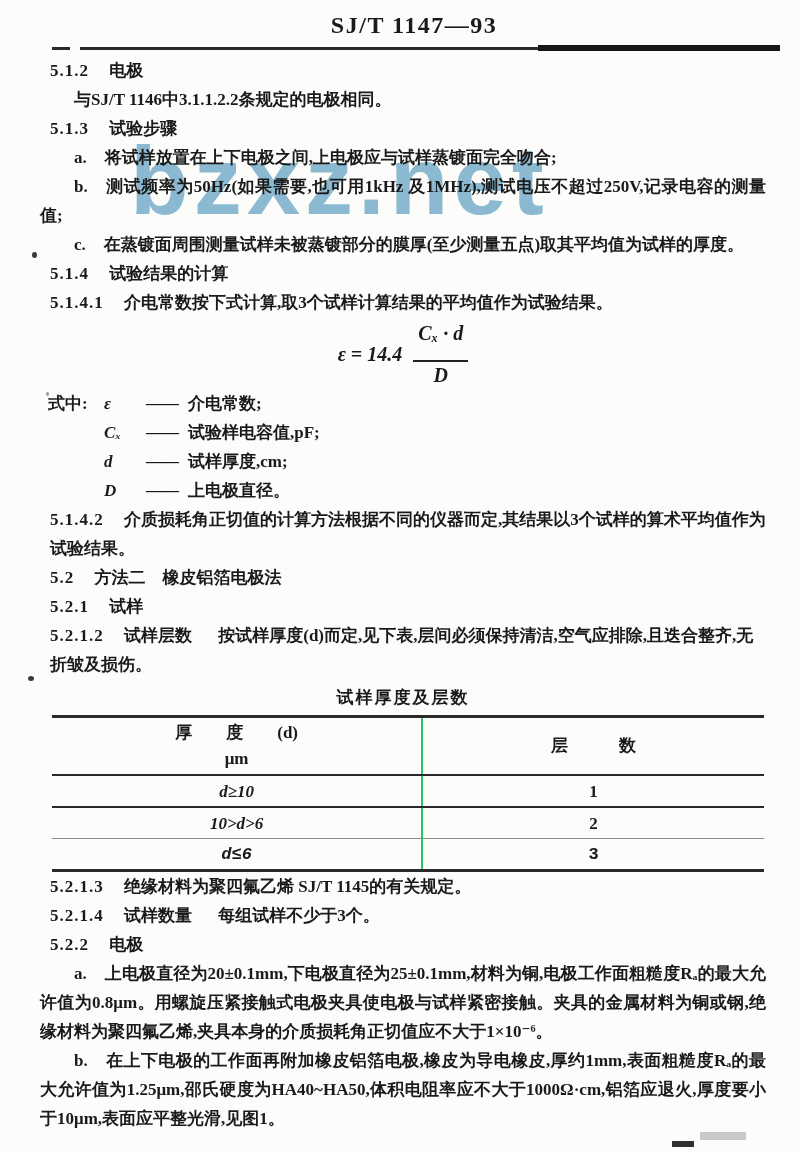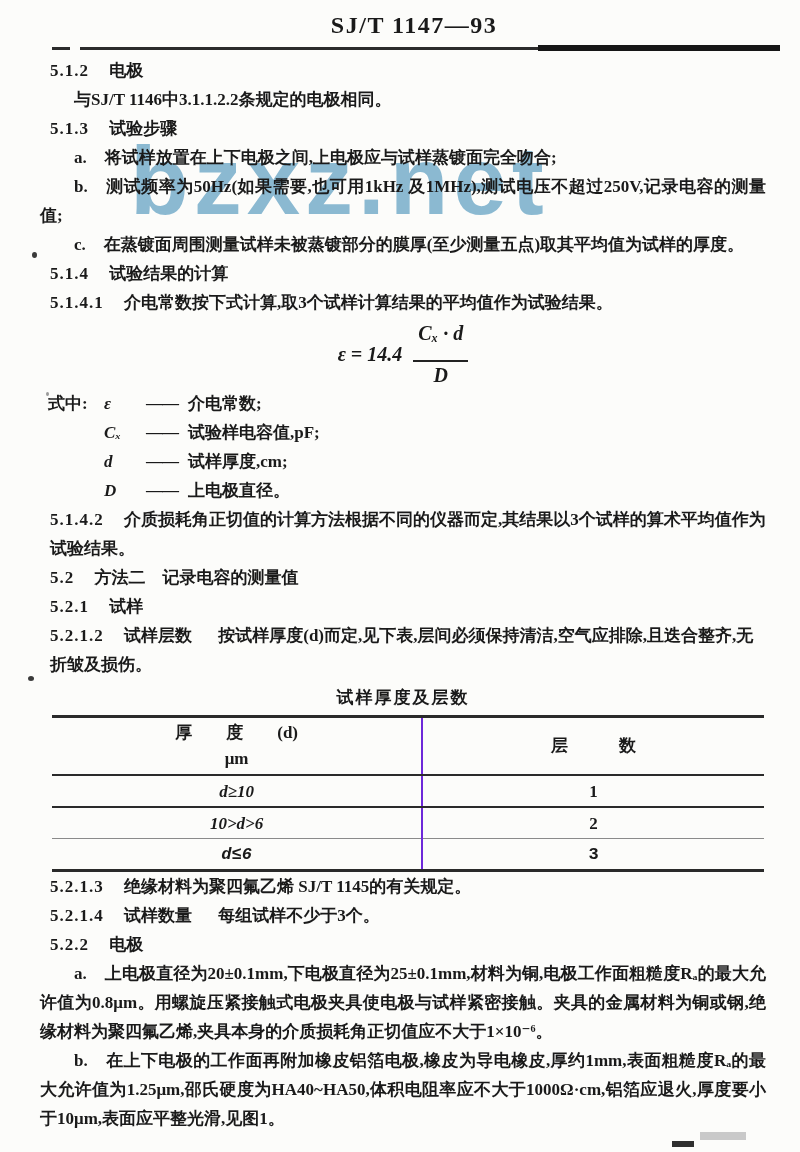--- a/index.html
+++ b/index.html
@@ -36,21 +36,21 @@
 
   .where-row{display:flex;margin-left:8px;text-align:left;}
   .w-label{width:56px;}
   .w-sym{width:42px;font-style:italic;}
   .w-dash{margin-right:10px;letter-spacing:-1px;}
 
   .tbl-title{text-align:center;letter-spacing:2px;margin:4px 0 3px;}
   table.spec{width:712px;margin-left:12px;border-collapse:collapse;
     border-top:3px solid #2a2a2a;border-bottom:3px solid #2a2a2a;}
   table.spec td,table.spec th{text-align:center;font-weight:600;padding:0;}
-  table.spec .c1{width:52%;border-right:2px solid #6d28d9;}
+  table.spec .c1{width:52%;border-right:2px solid #22c55e;}
   tr.hdr-row td{height:56px;border-bottom:2px solid #2a2a2a;line-height:26px;}
   tr.r1 td{height:30px;border-bottom:2px solid #2a2a2a;}
   tr.r2 td{height:30px;border-bottom:1px solid #8a8a8a;}
   tr.r3 td{height:30px;font-family:Liberation Mono, monospace;}
   .math{font-style:italic;}
 
   
   .speck{position:absolute;background:#3a3a3a;border-radius:50%;z-index:2;}
   .smudge1{position:absolute;left:672px;top:1141px;width:22px;height:6px;background:#2f2f2f;z-index:2;}
   .smudge2{position:absolute;left:700px;top:1132px;width:46px;height:8px;background:#c9c9c9;z-index:2;}
@@ -131,21 +131,21 @@
       <span>上电极直径。</span>
     </div>
 
     <div class="h-line">
       <span class="num">5.1.4.2</span>
       <span>介质损耗角正切值的计算方法根据不同的仪器而定,其结果以3个试样的算术平均值作为试验结果。</span>
     </div>
 
     <div class="h-line">
       <span class="num">5.2</span>
-      <span>方法二　记录电容的测量值</span>
+      <span>方法二　橡皮铝箔电极法</span>
     </div>
     <div class="h-line">
       <span class="num">5.2.1</span>
       <span>试样</span>
     </div>
     <div class="h-line">
       <span class="num">5.2.1.2</span>
       <span class="subt">试样层数</span>
       <span>按试样厚度(d)而定,见下表,层间必须保持清洁,空气应排除,且迭合整齐,无折皱及损伤。</span>
     </div>

